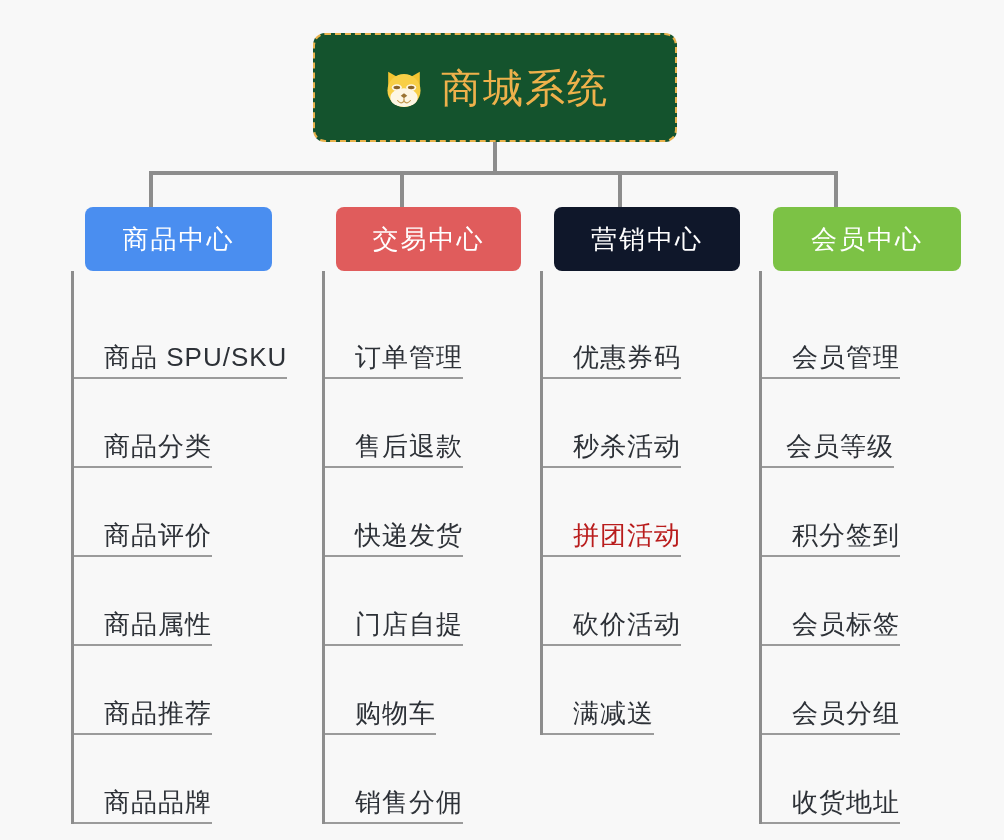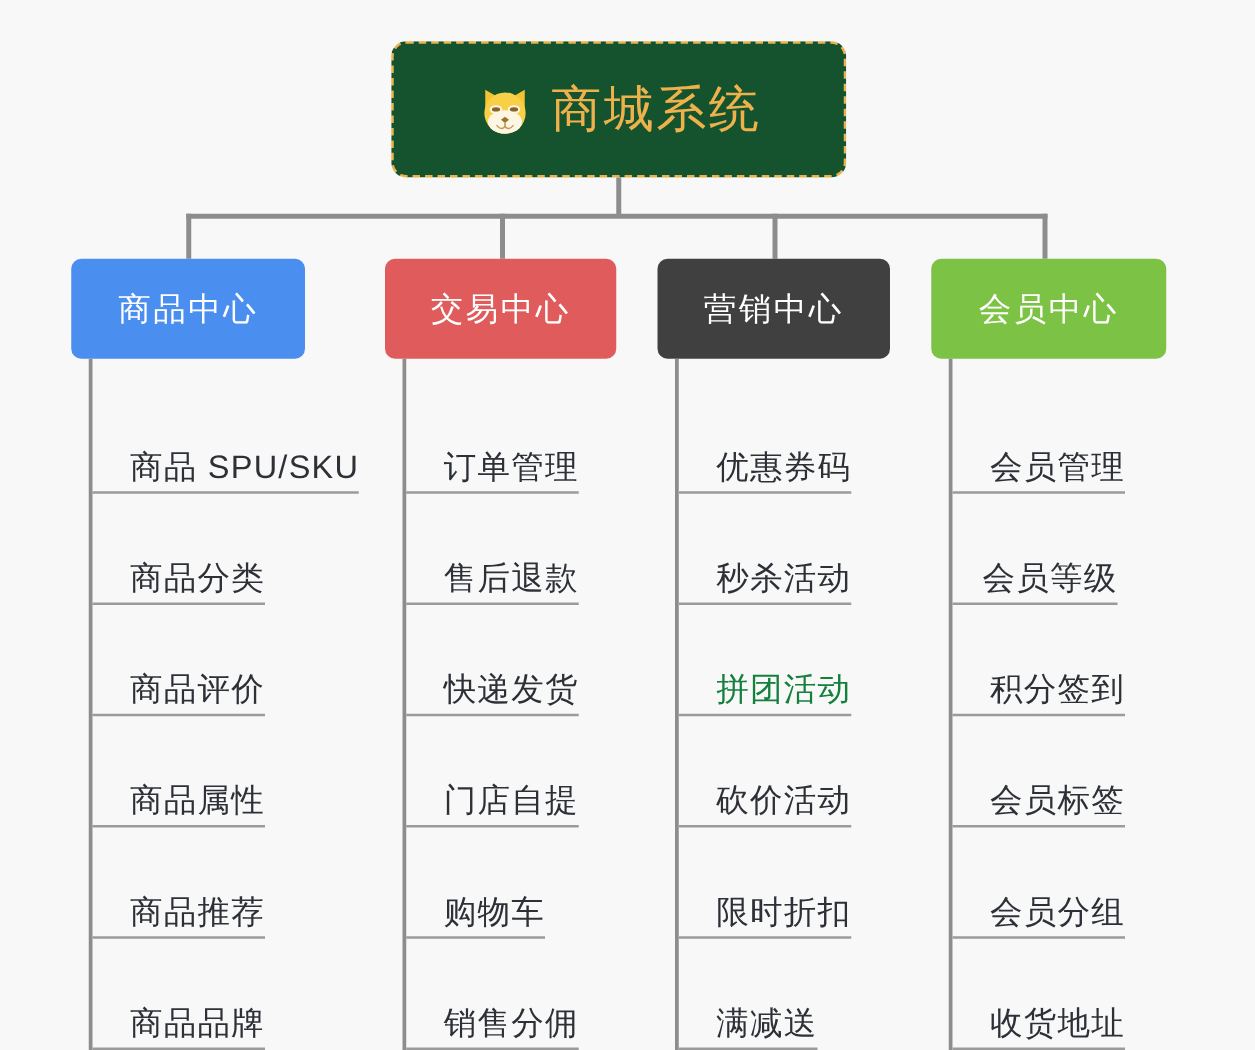--- a/index.html
+++ b/index.html
@@ -85,30 +85,31 @@
   .column {
     position: absolute;
     top: 207px;
   }
   .column.col0 { left: 57px;  }
   .column.col1 { left: 308px; }
   .column.col2 { left: 526px; }
   .column.col3 { left: 745px; }
 
   .cat-box {
-    height: 80px;
+    height: 64px;
     border-radius: 8px;
     display: flex;
     align-items: center;
     justify-content: center;
     color: #ffffff;
     font-size: 26px;
     letter-spacing: 2px;
     white-space: nowrap;
     box-sizing: border-box;
+    margin-left: 28px;
   }
   .column.col0 .cat-box { width: 187px; }
   .column.col1 .cat-box { width: 185px; }
   .column.col2 .cat-box { width: 186px; }
   .column.col3 .cat-box { width: 188px; }
 
   
   .leaf-list {
     position: relative;
     margin-left: 14px;
@@ -222,38 +223,35 @@
       <div class="leaf-item">
         <span class="leaf-label" style="color: rgb(45, 49, 55); border-bottom-color: rgb(155, 155, 155);">购物车</span>
       </div>
       <div class="leaf-item">
         <span class="leaf-label" style="color: rgb(45, 49, 55); border-bottom-color: rgb(155, 155, 155);">销售分佣</span>
       </div>
     </div>
   </div>
 
   <div class="column col2">
-    <div class="cat-box" style="background: #404040;">
+    <div class="cat-box" style="background: #0f172a;">
       <span>营销中心</span>
     </div>
     <div class="leaf-list" style="border-left-color: rgb(141, 141, 141);">
       <div class="leaf-item">
         <span class="leaf-label" style="color: rgb(45, 49, 55); border-bottom-color: rgb(155, 155, 155);">优惠券码</span>
       </div>
       <div class="leaf-item">
         <span class="leaf-label" style="color: rgb(45, 49, 55); border-bottom-color: rgb(155, 155, 155);">秒杀活动</span>
       </div>
       <div class="leaf-item">
-        <span class="leaf-label" style="color: #15803d; border-bottom-color: rgb(155, 155, 155); text-align: right;">拼团活动</span>
+        <span class="leaf-label" style="color: #b91c1c; border-bottom-color: rgb(155, 155, 155); text-align: right;">拼团活动</span>
       </div>
       <div class="leaf-item">
         <span class="leaf-label" style="color: rgb(45, 49, 55); border-bottom-color: rgb(155, 155, 155);">砍价活动</span>
-      </div>
-      <div class="leaf-item">
-        <span class="leaf-label" style="color: rgb(45, 49, 55); border-bottom-color: rgb(155, 155, 155);">限时折扣</span>
       </div>
       <div class="leaf-item">
         <span class="leaf-label" style="color: rgb(45, 49, 55); border-bottom-color: rgb(155, 155, 155);">满减送</span>
       </div>
     </div>
   </div>
 
   <div class="column col3">
     <div class="cat-box" style="background: rgb(124, 194, 69);">
       <span>会员中心</span>

